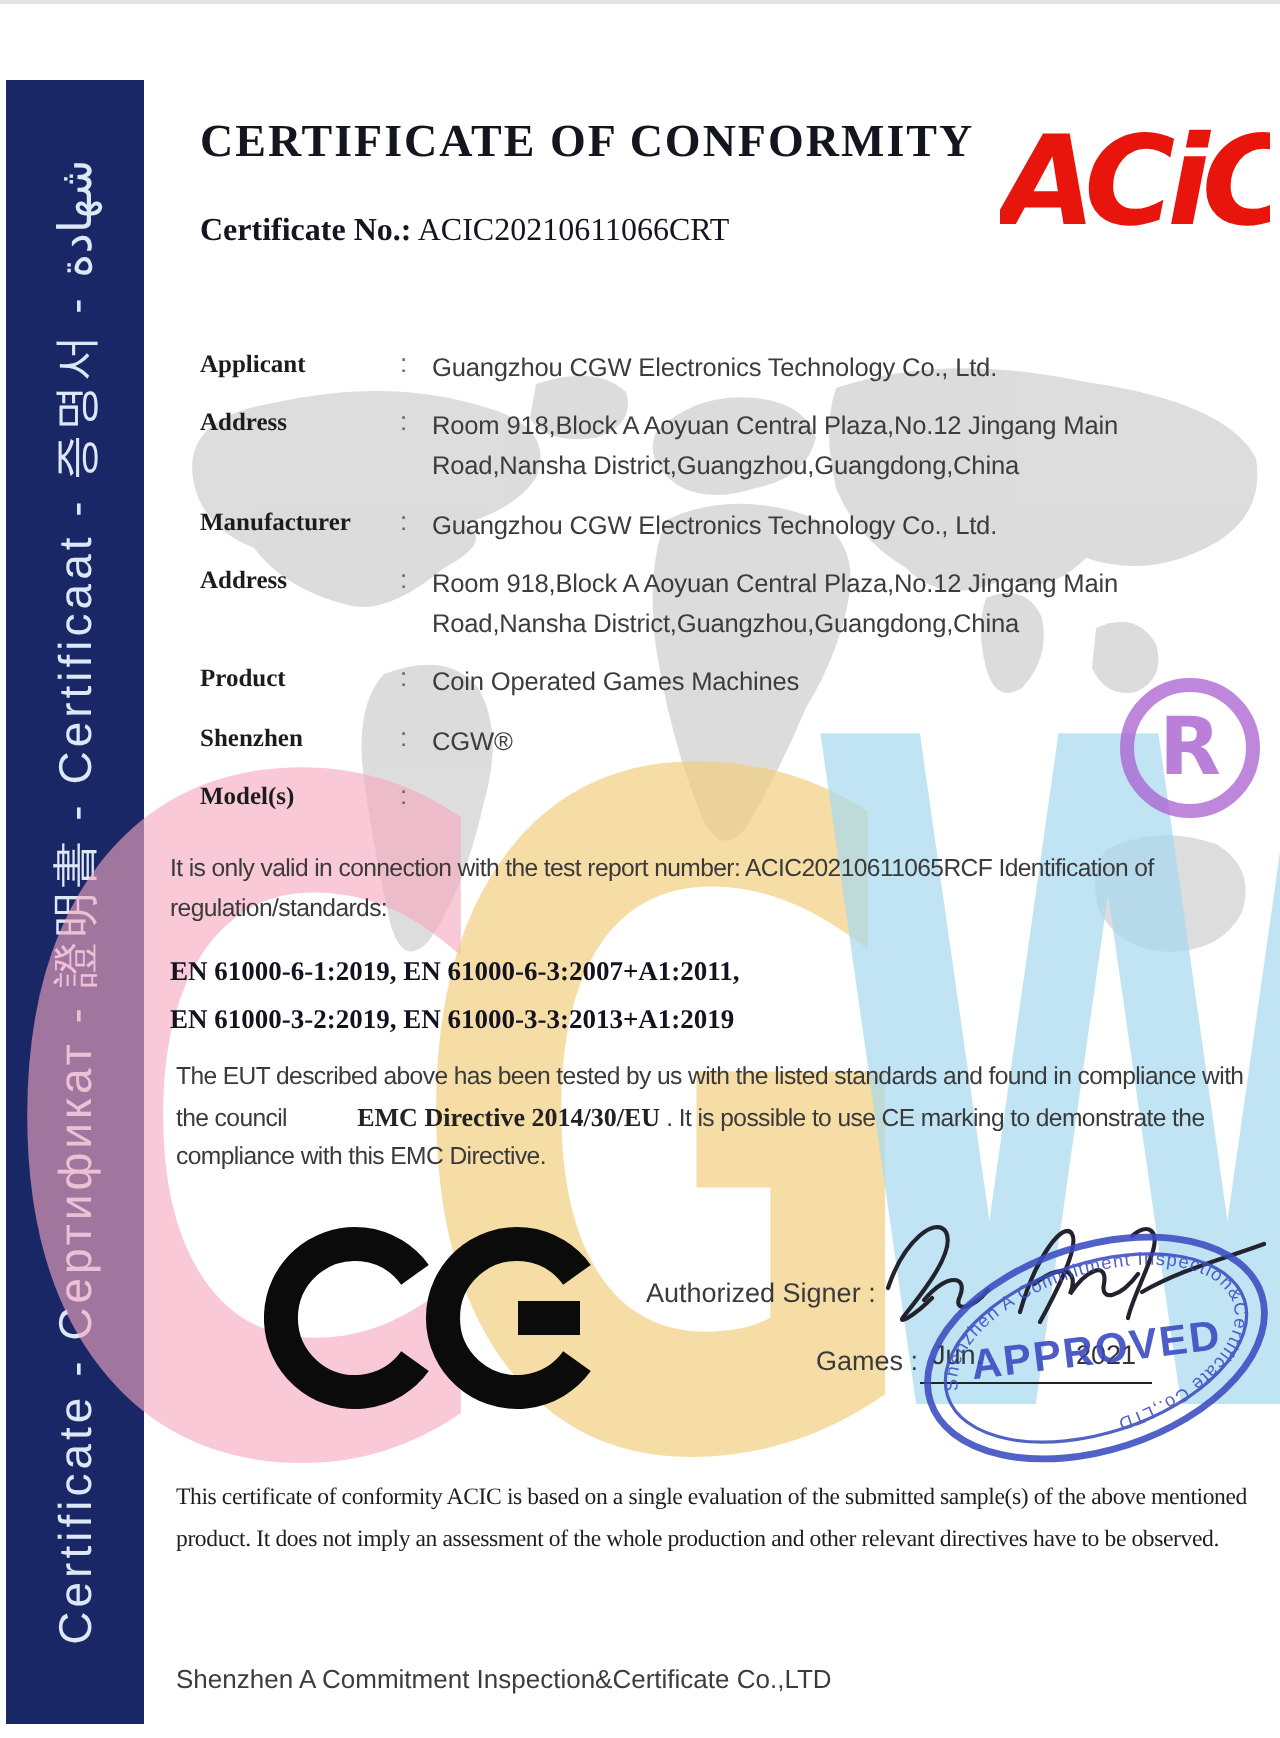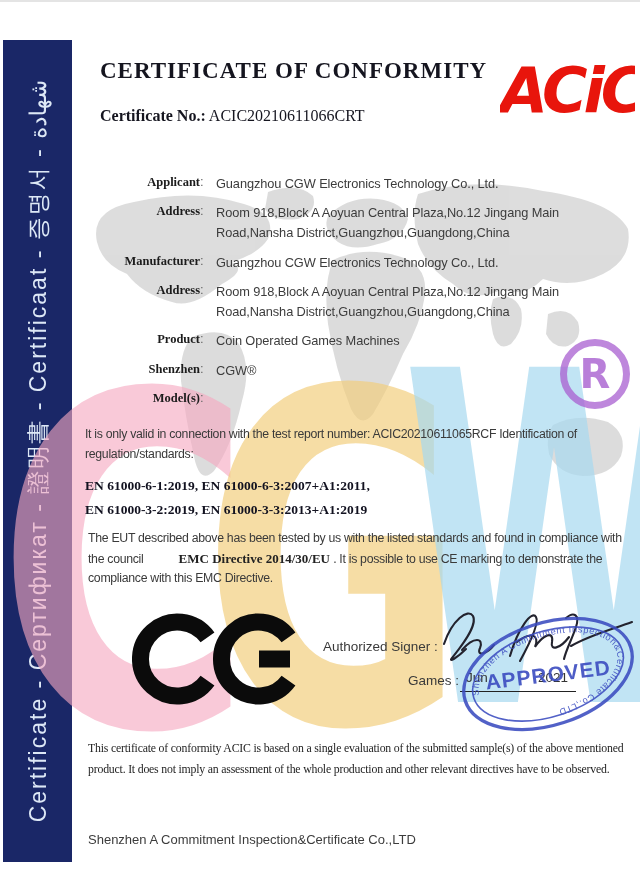--- a/index.html
+++ b/index.html
@@ -24,21 +24,21 @@
 
   .title { position:absolute; left:100px; top:56px; font-family:"Liberation Serif", serif; font-weight:bold;
     font-size:23px; letter-spacing:1px; color:#15151f; }
   .logo { position:absolute; left:500px; top:44px; }
   .certno { position:absolute; left:100px; top:105px; font-family:"Liberation Serif", serif; font-size:16px; color:#15151f; }
   .certno b { font-weight:bold; }
 
   .fields { position:absolute; left:100px; top:172px; width:522px; }
   .frow { display:flex; margin-bottom:9px; }
   .frow.center { align-items:center; }
-  .flabel { width:100px; flex:0 0 100px; font-family:"Liberation Serif", serif; font-weight:bold; font-size:12.5px; color:#1c1c1c; padding-top:1px;text-align:right; }
+  .flabel { width:100px; flex:0 0 100px; font-family:"Liberation Serif", serif; font-weight:bold; font-size:12.5px; color:#1c1c1c; padding-top:1px; }
   .fcolon { width:16px; flex:0 0 16px; color:#6a6a6a; font-size:13px; }
   .fvalue { width:404px; font-size:12.8px; color:#3c3c3c; line-height:1.58; letter-spacing:-0.1px; }
   .fvalue.models { width:414px; }
 
   .para { position:absolute; font-size:12.3px; color:#3a3a3a; line-height:1.6; letter-spacing:-0.3px; }
   .validity { left:85px; top:423px; width:548px; }
   .standards { position:absolute; left:85px; top:472px; width:520px; text-align:left;
     font-family:"Liberation Serif", serif; font-weight:bold; font-size:13.5px; color:#121220; line-height:1.75; }
   .eut { left:88px; top:527px; width:537px; }
   .eut b { font-family:"Liberation Serif", serif; letter-spacing:0; font-size:13px; color:#222;padding-left:32px; }

